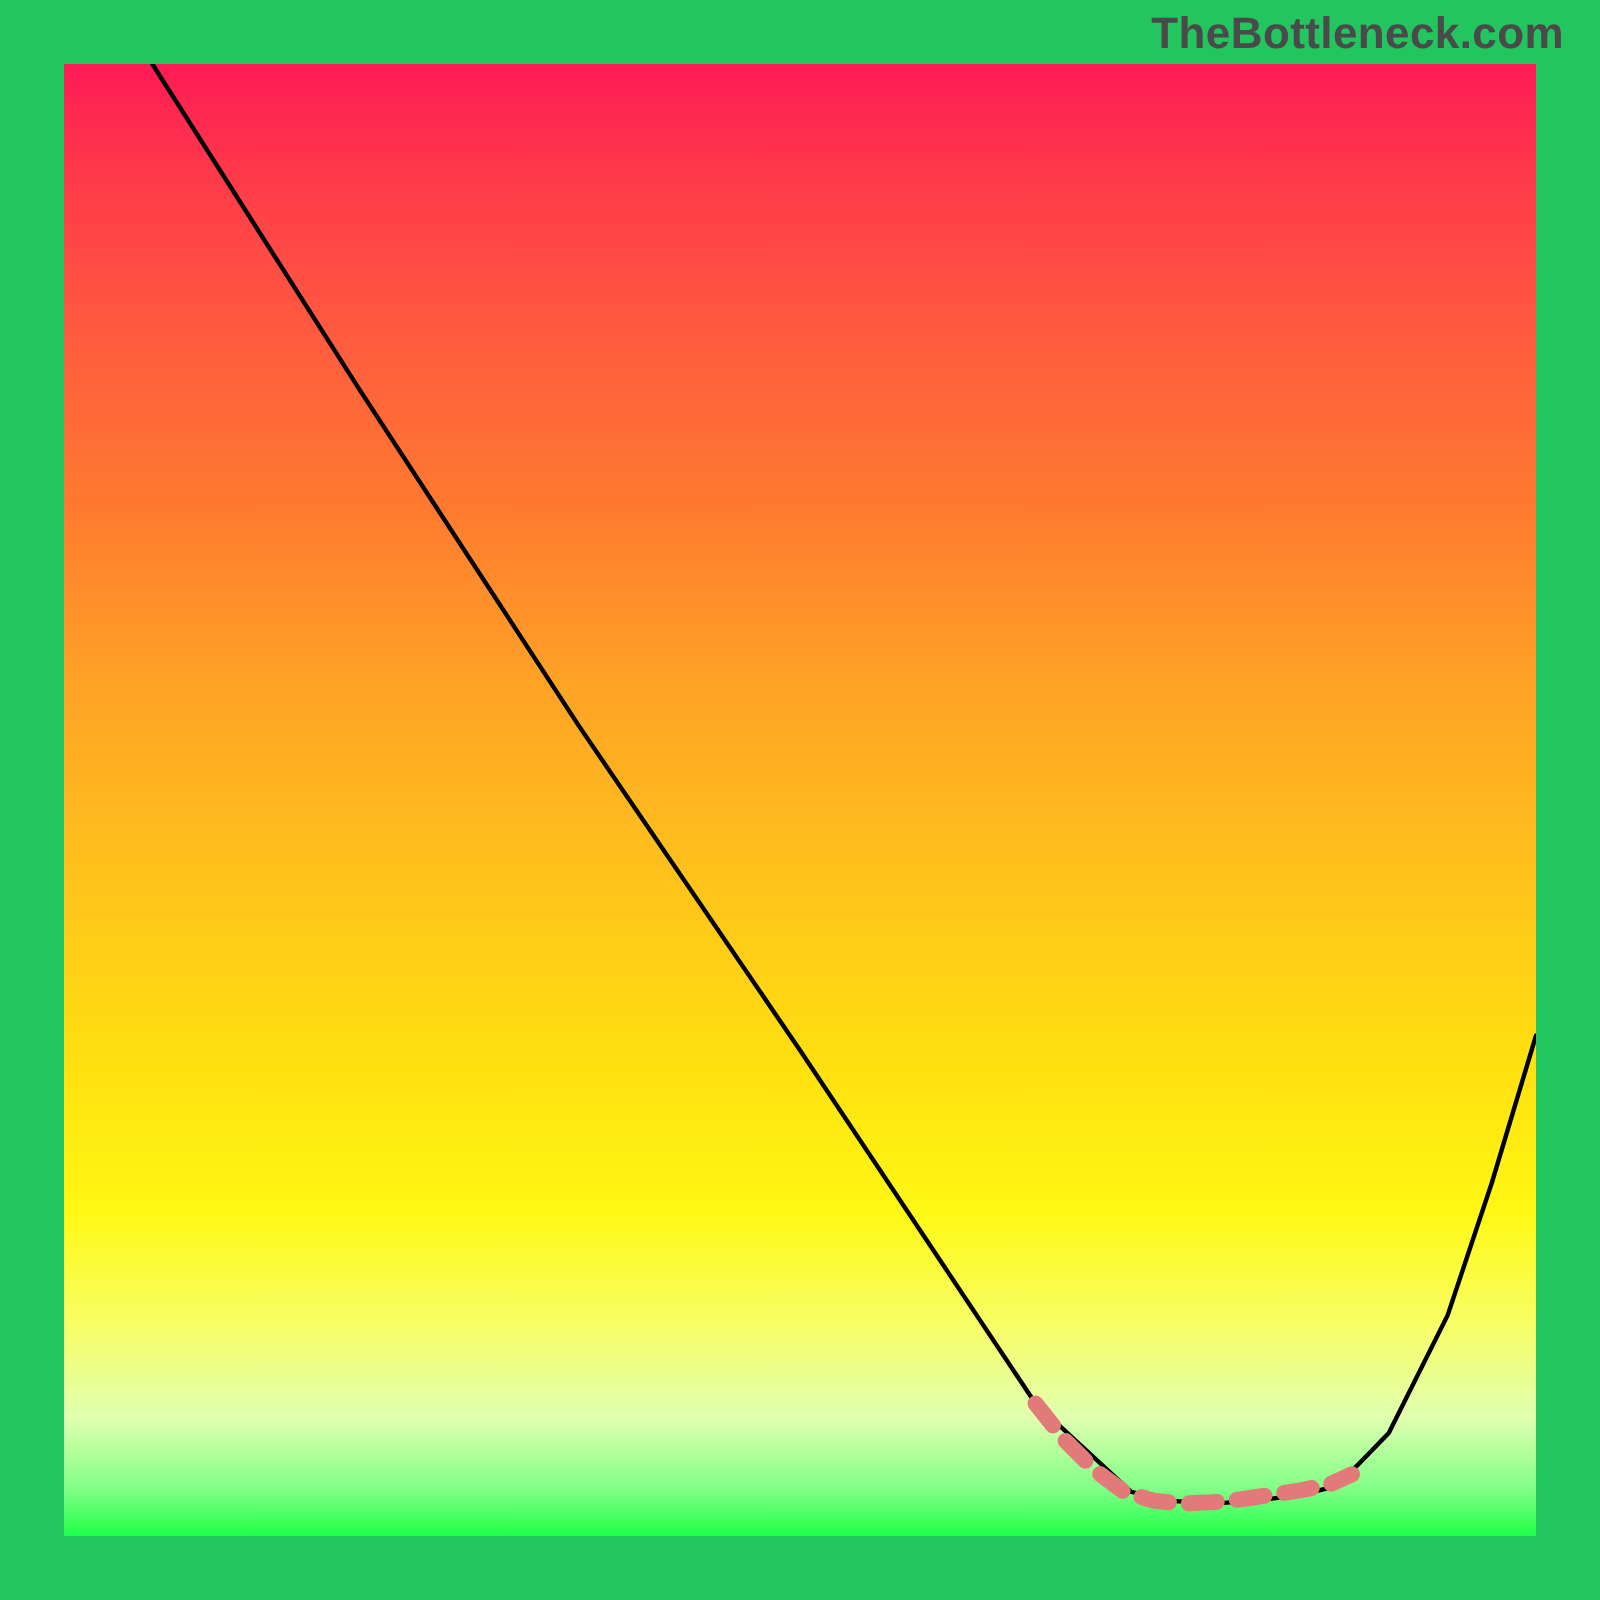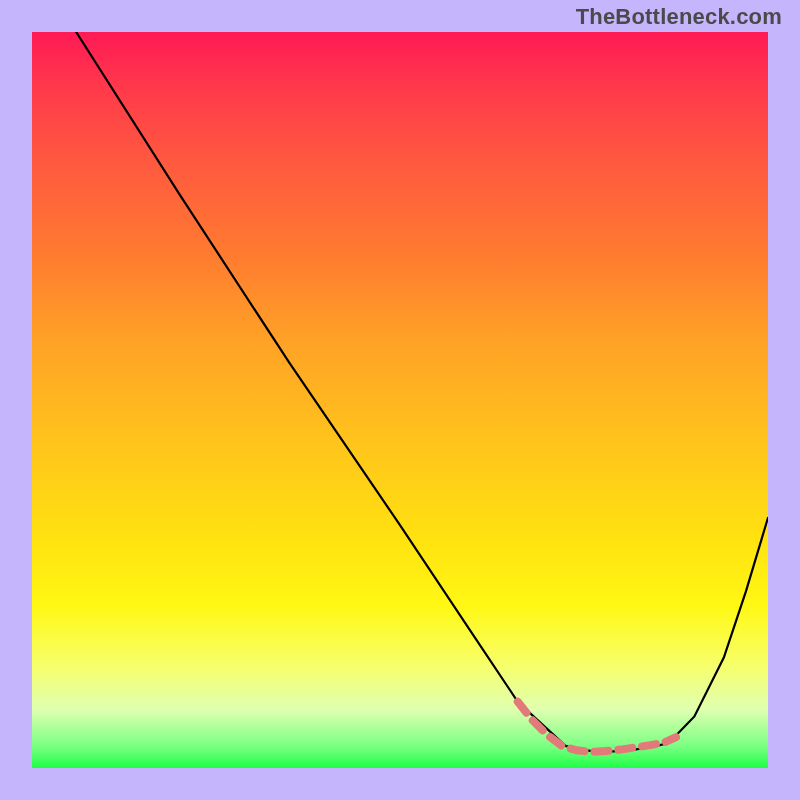--- a/index.html
+++ b/index.html
@@ -8,21 +8,21 @@
     width: 800px;
     height: 800px;
     background: #000;
     font-family: Arial, Helvetica, sans-serif;
     overflow: hidden;
   }
   .frame {
     position: relative;
     width: 800px;
     height: 800px;
-    background: #c4b5fd;
+    background: #22c55e;
   }
   .header-text {
     position: absolute;
     top: 4px;
     right: 18px;
     color: #4a4a4a;
     font-size: 22px;
     font-weight: 600;
     letter-spacing: 0.2px;
     z-index: 5;

